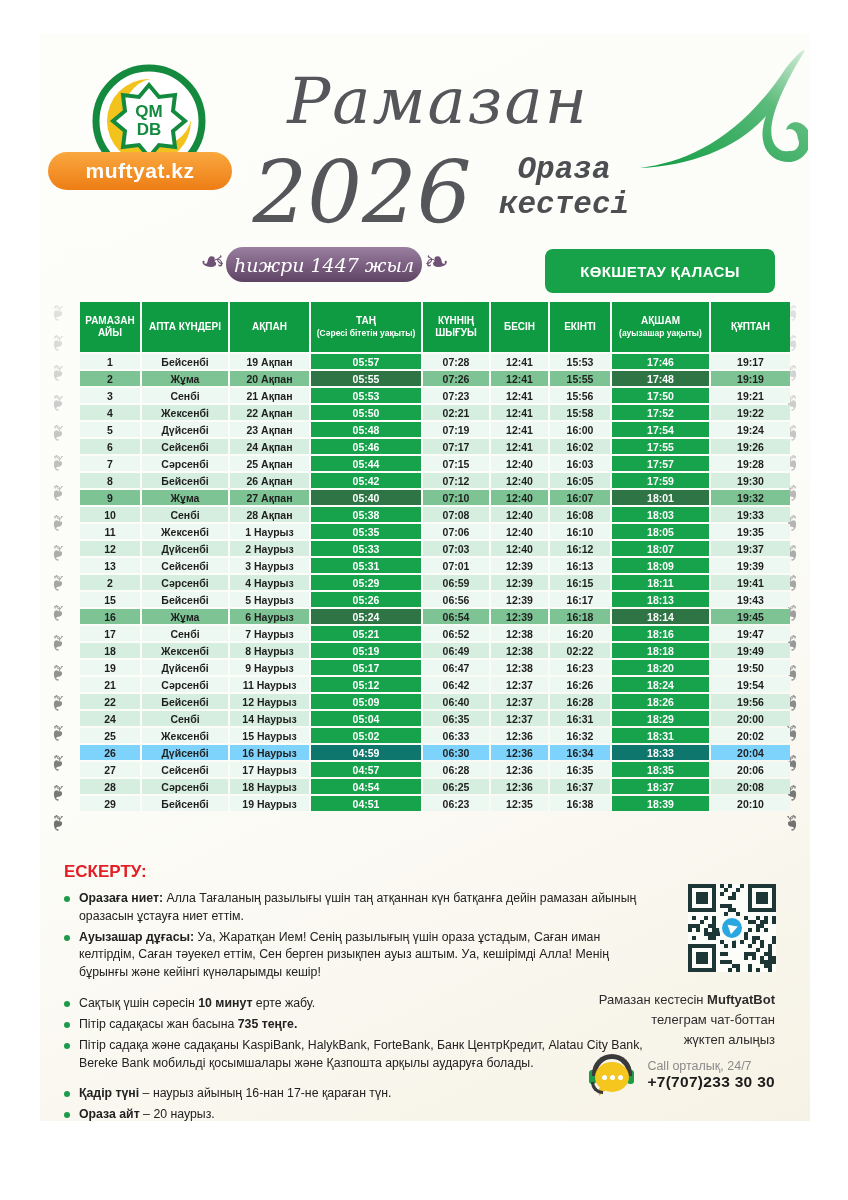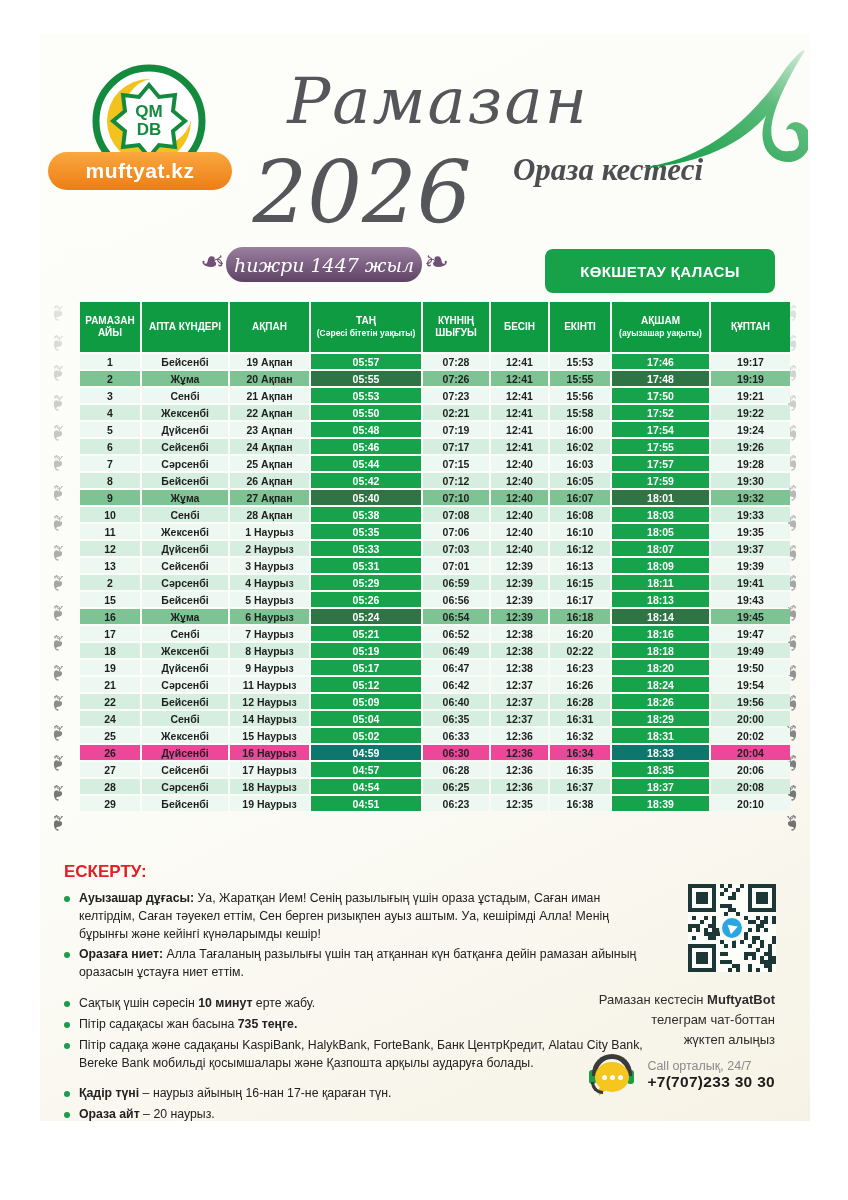--- a/index.html
+++ b/index.html
@@ -23,22 +23,22 @@
            background:linear-gradient(#f9a83f,#ee7d15); border-radius:20px;
            color:#fff; font-weight:bold; font-size:21px; display:flex;
            align-items:center; justify-content:center; letter-spacing:.5px; }
 
   .title-script { position:absolute; left:238px; top:64px; width:400px; text-align:center;
                   font-family:"DejaVu Serif", serif; font-style:italic; font-size:64px;
                   color:#55565a; letter-spacing:2px; }
   .year-script  { position:absolute; left:242px; top:142px; width:240px; text-align:center;
                   font-family:"DejaVu Serif", serif; font-style:italic; font-size:86px;
                   color:#55565a; }
-  .subtitle-script { position:absolute; left:488px; top:152px; width:240px; text-align:center;
-                  font-family:Liberation Serif, serif; font-style:italic; font-weight:bold;
+  .subtitle-script { position:absolute; left:444px; top:152px; width:240px; text-align:center;
+                  font-family:Liberation Mono, monospace; font-style:italic; font-weight:bold;
                   font-size:31px; color:#4d4e52; }
   .swoosh { position:absolute; left:636px; top:46px; }
 
   
   .ribbon { position:absolute; left:226px; top:247px; width:196px; height:35px;
             background:linear-gradient(#9b7fa0,#5e4365); border-radius:17px;
             color:#fff; display:flex; align-items:center; justify-content:center;
             font-family:"DejaVu Serif", serif; font-style:italic; font-size:19px; }
   .ribbon-end { position:absolute; top:244px; font-size:30px; color:#6e5175;
                 font-family:"DejaVu Sans", sans-serif; }
@@ -54,21 +54,21 @@
   .tbl-wrap { position:absolute; left:78px; top:300px; width:694px; }
   table { width:100%; border-collapse:separate; border-spacing:2px; table-layout:fixed; }
   th { background:#0e9b41; color:#fff; font-size:10px; font-weight:bold; height:50px;
        vertical-align:middle; padding:1px 2px; line-height:1.25; }
   th .sub { display:block; font-size:8.5px; font-weight:bold; }
   td { height:15px; font-size:10.5px; font-weight:bold; color:#1f1f1f; text-align:center;
        vertical-align:middle; padding:0 1px; }
   tr.pale  td { background:#eef8f2; }
   tr.light td { background:#d6eedf; }
   tr.fri   td { background:#7dc394; }
-  tr.special td { background:#ec4899; }
+  tr.special td { background:#7dd3fc; }
   tr.pale td.time, tr.light td.time { background:#17a24c; color:#fff; }
   tr.fri td.time { background:#2e7444; color:#fff; }
   tr.special td.time { background:#0f766e; color:#fff; }
 
   
   .notes-heading { position:absolute; left:64px; top:862px; color:#e31e24;
                    font-weight:bold; font-size:17px; }
   .notes { position:absolute; left:64px; top:890px; width:588px; }
   .note { position:relative; padding-left:15px; font-size:12.3px; line-height:1.45;
           color:#222; margin-bottom:3px; }
@@ -519,22 +519,22 @@
             <td>16:38</td>
             <td class="time">18:39</td>
             <td>20:10</td>
           </tr>
         </tbody>
     </table>
   </div>
 
   <div class="notes-heading">ЕСКЕРТУ:</div>
   <div class="notes" id="notes">
+      <div class="note"><span class="b">Оразаға ниет:</span><span> Алла Тағаланың разылығы үшін таң атқаннан күн батқанға дейін рамазан айының оразасын ұстауға ниет еттім.</span></div>
       <div class="note"><span class="b">Ауызашар дұғасы:</span><span> Уа, Жаратқан Ием! Сенің разылығың үшін ораза ұстадым, Саған иман келтірдім, Саған тәуекел еттім, Сен берген ризықпен ауыз аштым. Уа, кешірімді Алла! Менің бұрынғы және кейінгі күнәларымды кешір!</span></div>
-      <div class="note"><span class="b">Оразаға ниет:</span><span> Алла Тағаланың разылығы үшін таң атқаннан күн батқанға дейін рамазан айының оразасын ұстауға ниет еттім.</span></div>
       <div class="note gap"><span>Сақтық үшін сәресін </span><span class="b">10 минут</span><span> ерте жабу.</span></div>
       <div class="note"><span>Пітір садақасы жан басына </span><span class="b">735 теңге.</span></div>
       <div class="note"><span>Пітір садақа және садақаны KaspiBank, HalykBank, ForteBank, Банк ЦентрКредит, Alatau City Bank, Bereke Bank мобильді қосымшалары және Қазпошта арқылы аударуға болады.</span></div>
       <div class="note gap"><span class="b">Қадір түні</span><span> – наурыз айының 16-нан 17-не қараған түн.</span></div>
       <div class="note"><span class="b">Ораза айт</span><span> – 20 наурыз.</span></div>
     </div>
 
   <div class="qr">
     <div class="qr-grid" id="qr-grid">
         <i style="left: 32px; top: 0px; width: 4px; height: 4px;"></i>

